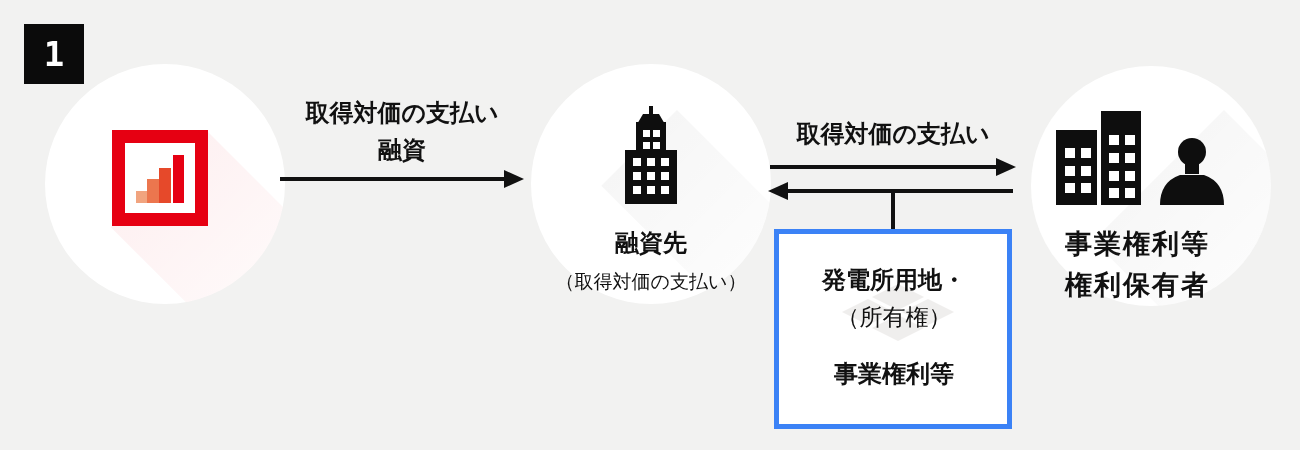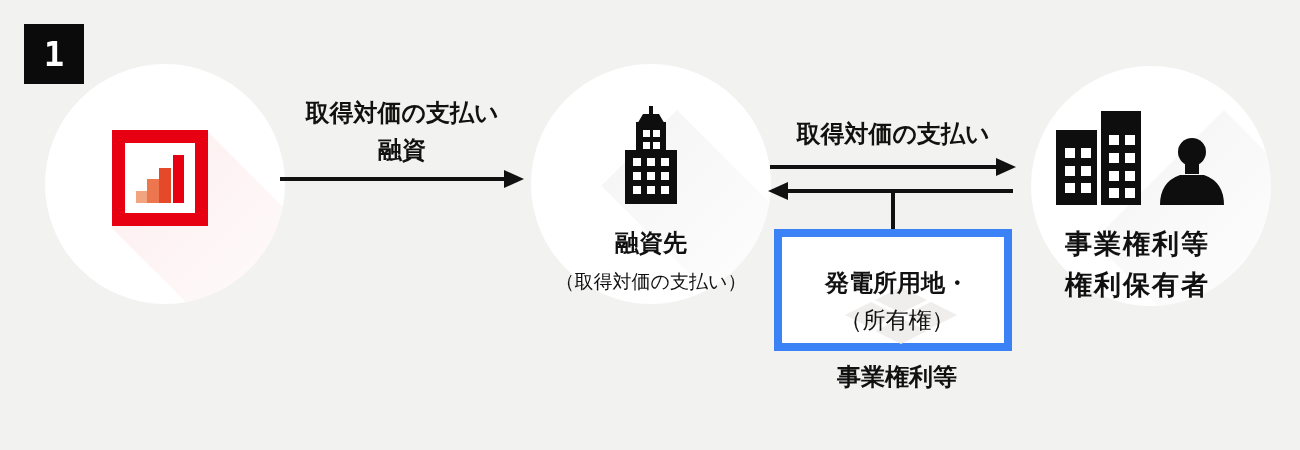--- a/index.html
+++ b/index.html
@@ -83,22 +83,22 @@
   .borrower-sub{
     position:absolute;left:496px;top:269px;width:310px;text-align:center;
     font-size:19px;font-weight:normal;z-index:3;
   }
   .holder-title{
     position:absolute;left:1065px;top:224px;font-weight:bold;font-size:27px;
     line-height:41px;letter-spacing:2px;z-index:3;white-space:pre-line;
   }
   
   .asset-box{
-    position:absolute;left:774px;top:229px;width:238px;height:122px;
-    box-sizing:border-box;border:8px solid #3b82f6;background:#fff;z-index:2;
+    position:absolute;left:774px;top:229px;width:238px;height:200px;
+    box-sizing:border-box;border:5px solid #3b82f6;background:#fff;z-index:2;
   }
   .asset-watermark{position:absolute;left:63px;top:50px;z-index:0;}
   .asset-line{position:absolute;left:0;width:230px;text-align:center;z-index:1;}
   .asset-l1{top:30px;font-weight:bold;font-size:24px;}
   .asset-l2{top:68px;font-size:23px;}
   .asset-l3{top:108px;font-weight:bold;font-size:24px;margin-top:16px;}
 </style>
 </head>
 <body>
 

